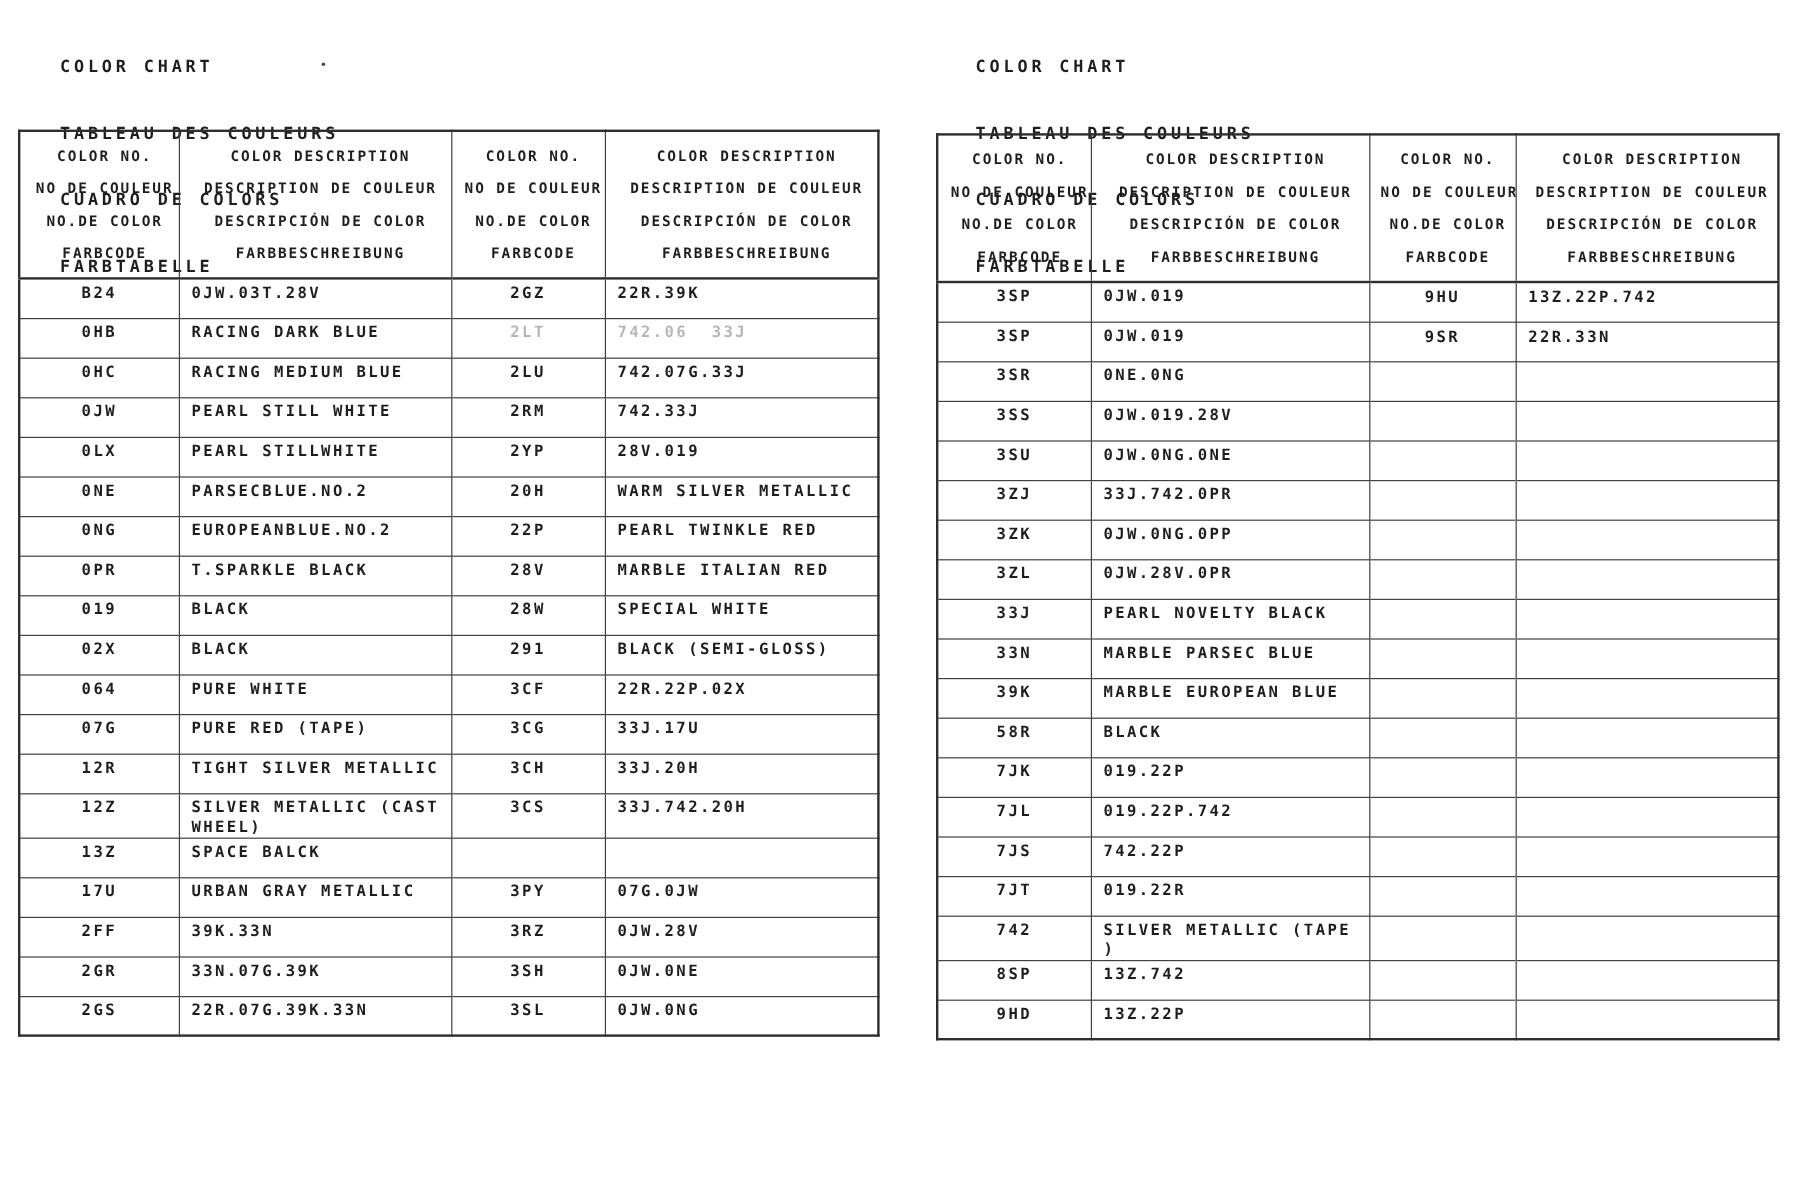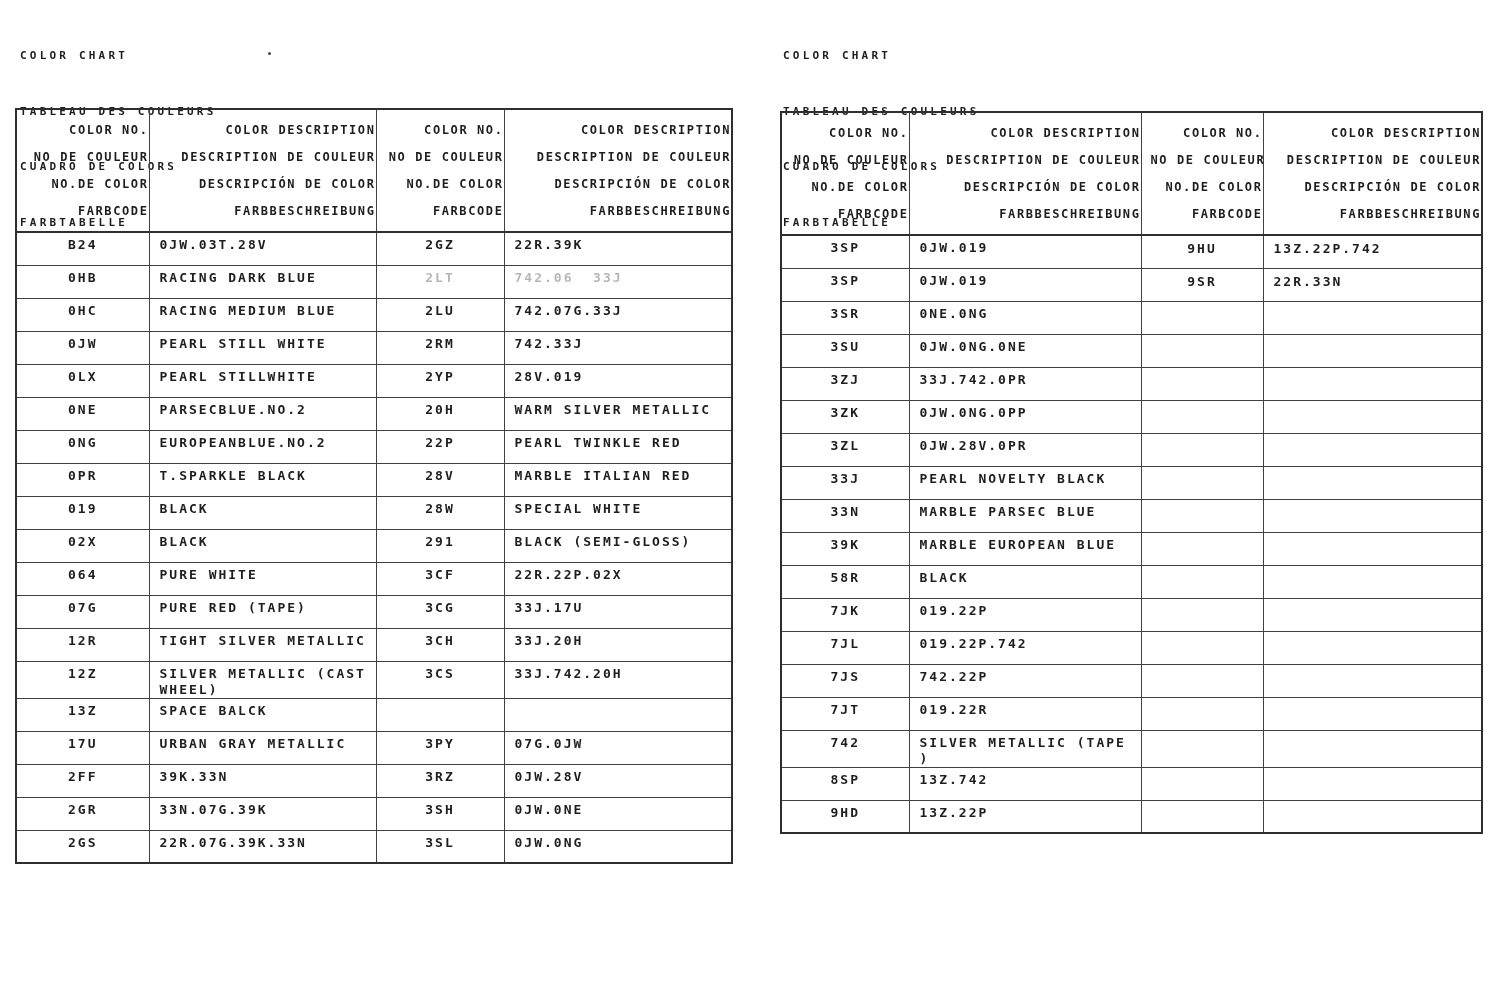--- a/index.html
+++ b/index.html
@@ -4,38 +4,39 @@
 <style>
   html,body{margin:0;padding:0;}
   body{
     width:1500px;height:1000px;position:relative;
     background:#ffffff;color:#1e1e1e;
     font-family:"DejaVu Sans Mono", monospace;
     overflow:hidden;
   }
   .title-block{
     position:absolute;
-    font-size:11px;font-weight:700;
+    font-size:14px;font-weight:700;
     letter-spacing:3.2px;line-height:18.5px;
     white-space:pre;
+    margin-left:30px;
   }
   .title-left{left:20px;top:10px;}
   .title-right{left:783px;top:10px;}
 
   table.chart-table{
     position:absolute;
     border-collapse:collapse;table-layout:fixed;
     border:2px solid #2e2e2e;
   }
   .t1{left:15px;top:108px;width:716px;}
   .t2{left:780px;top:111px;width:701px;border-bottom:2px dashed #3a3a3a;}
 
   th,td{border:1px solid #414141;vertical-align:top;overflow:hidden;}
   thead th{
-    height:121px;vertical-align:middle;text-align:right;
+    height:121px;vertical-align:middle;text-align:center;
     padding:0 0 0 9px;font-size:12px;font-weight:700;
     letter-spacing:1.6px;border-bottom:2px solid #2e2e2e;
   }
   thead th div{line-height:27px;white-space:pre;}
   tbody tr{height:33px;}
   td{font-size:13px;font-weight:700;letter-spacing:2px;line-height:16px;}
   td.code{text-align:center;padding:4px 2px 0;}
   td.desc{text-align:left;padding:4px 4px 0 10px;white-space:pre-wrap;}
   td.faded{color:rgba(30,30,30,0.33);}
   .t2 td.ghost{border-bottom:1px dashed #767676;}
@@ -263,20 +264,26 @@
         <td class="code shift">9SR</td>
         <td class="desc shift">22R.33N</td>
       </tr>
       <tr>
         <td class="code">3SR</td>
         <td class="desc">0NE.0NG</td>
         <td class="code ghost"></td>
         <td class="desc ghost"></td>
       </tr>
       <tr>
+        <td class="code">3SS</td>
+        <td class="desc">0JW.019.28V</td>
+        <td class="code ghost"></td>
+        <td class="desc ghost"></td>
+      </tr>
+      <tr>
         <td class="code">3SU</td>
         <td class="desc">0JW.0NG.0NE</td>
         <td class="code ghost"></td>
         <td class="desc ghost"></td>
       </tr>
       <tr>
         <td class="code">3ZJ</td>
         <td class="desc">33J.742.0PR</td>
         <td class="code ghost"></td>
         <td class="desc ghost"></td>

